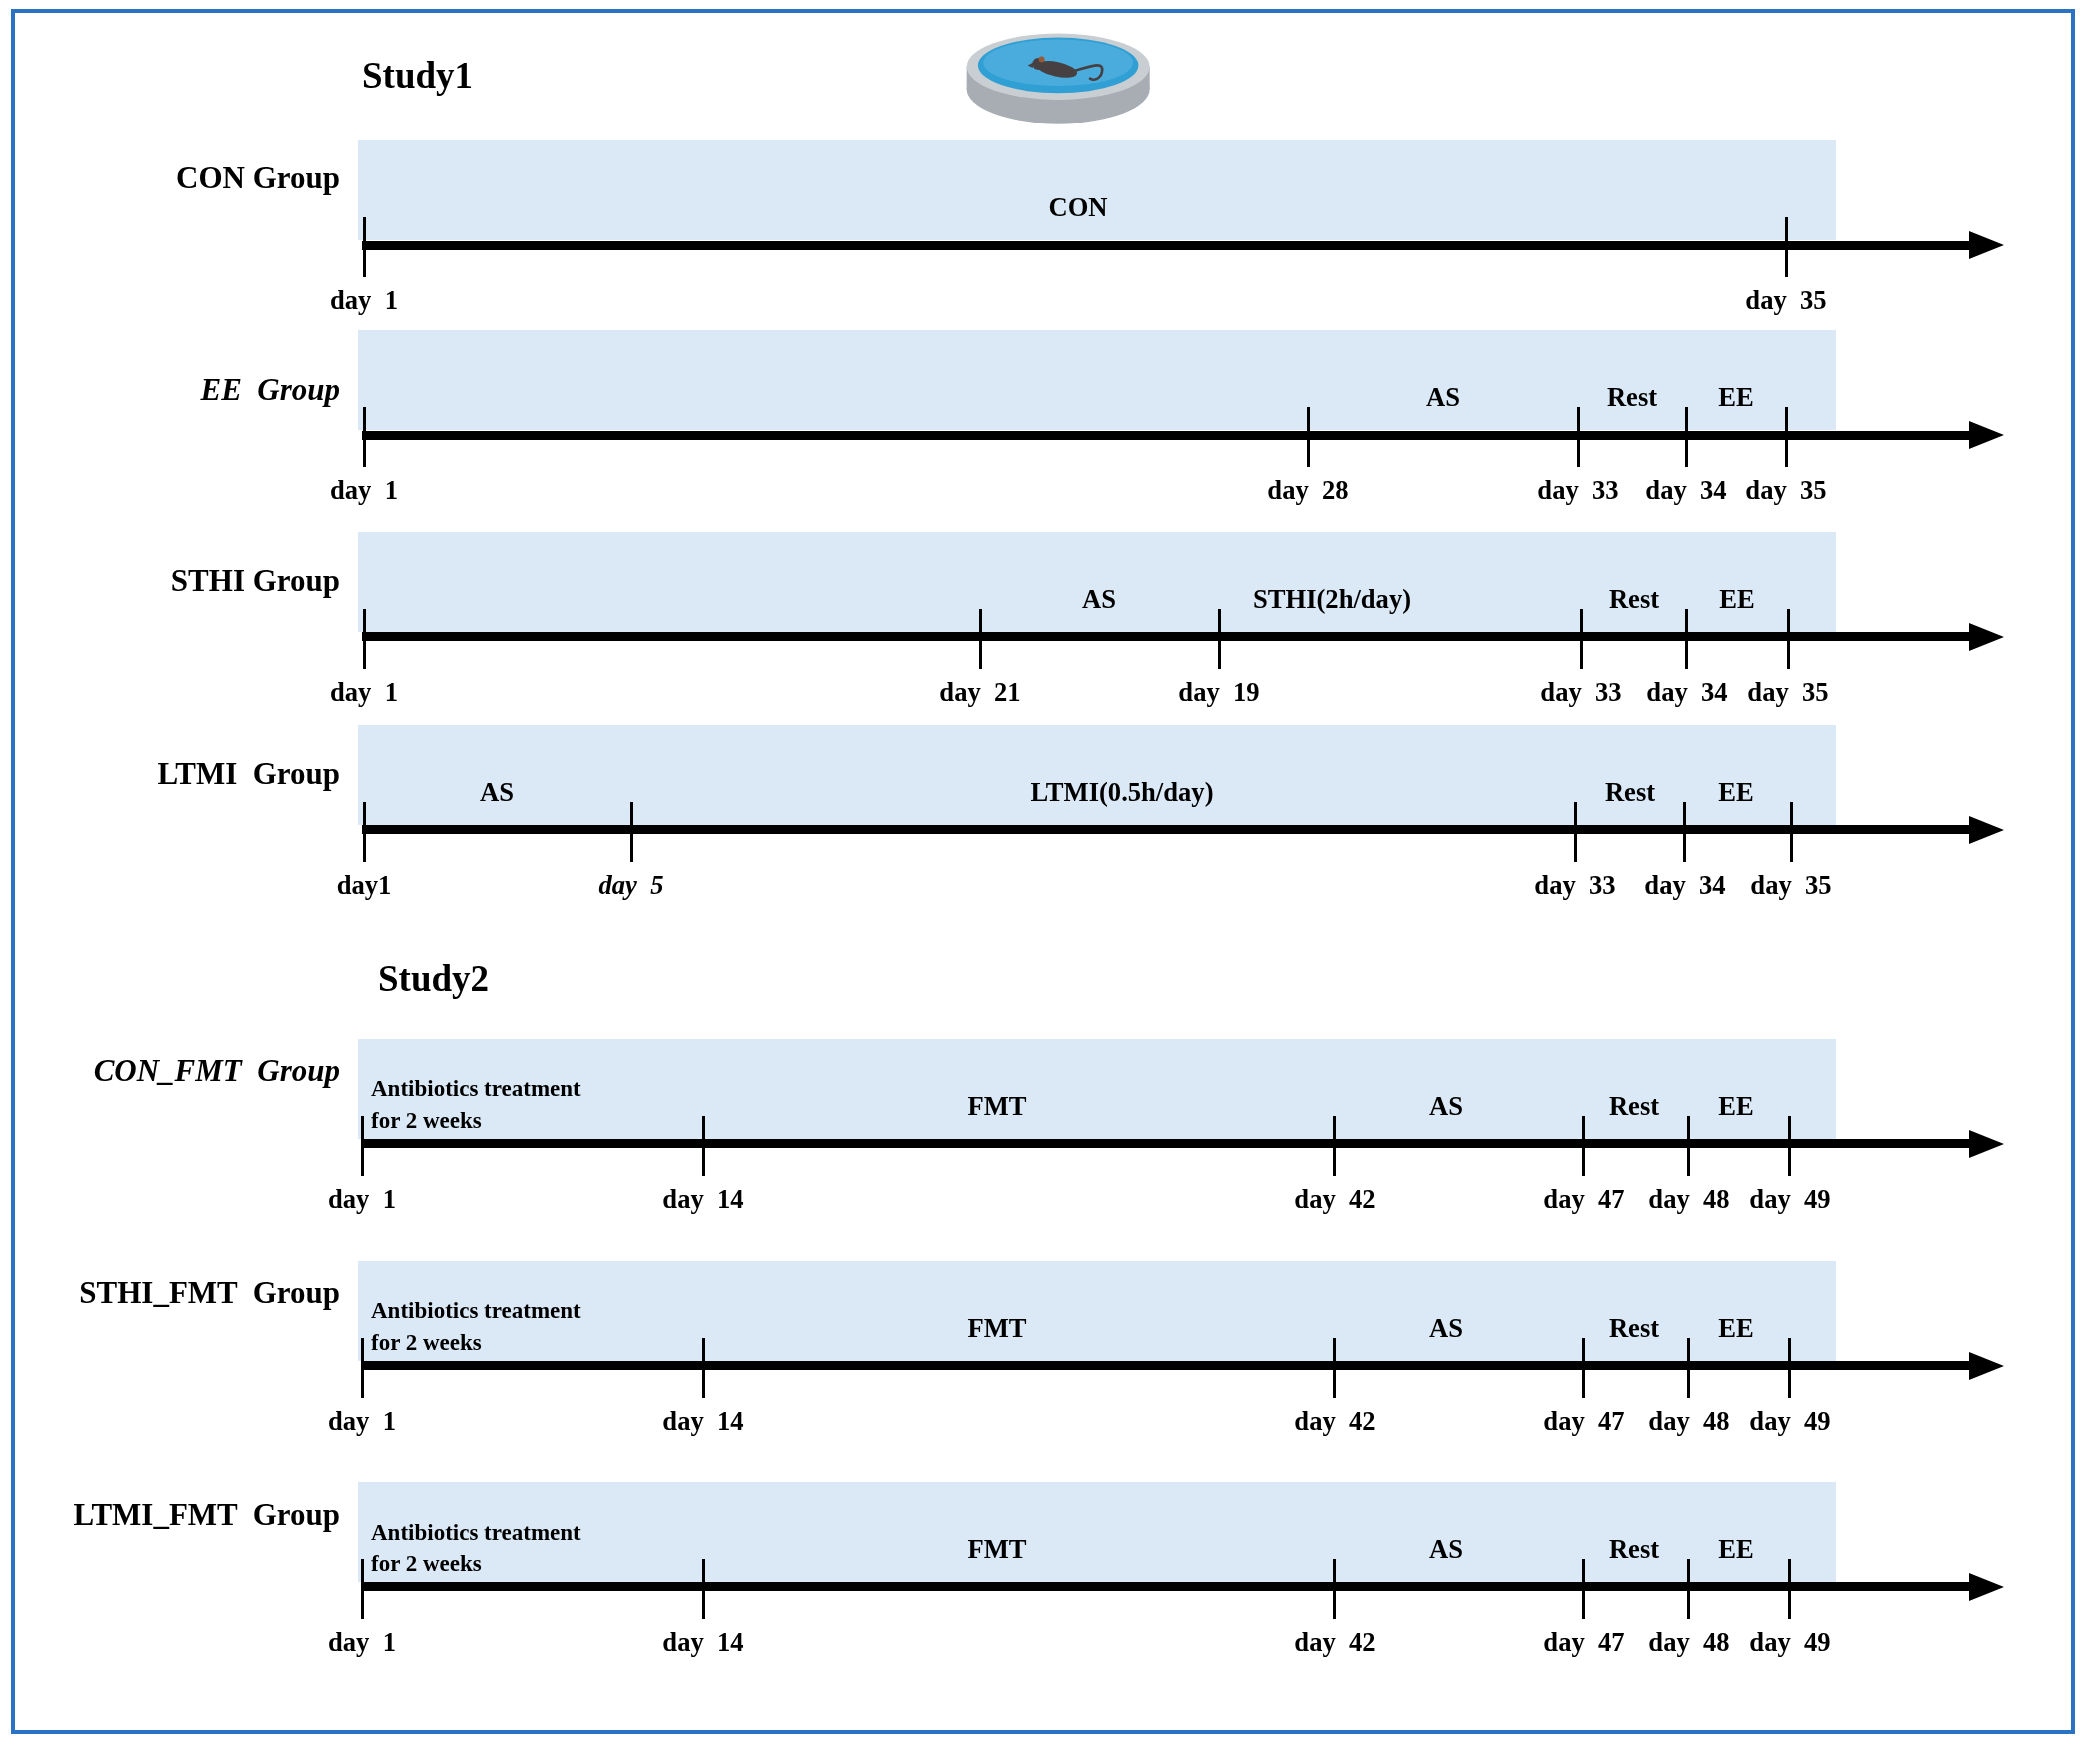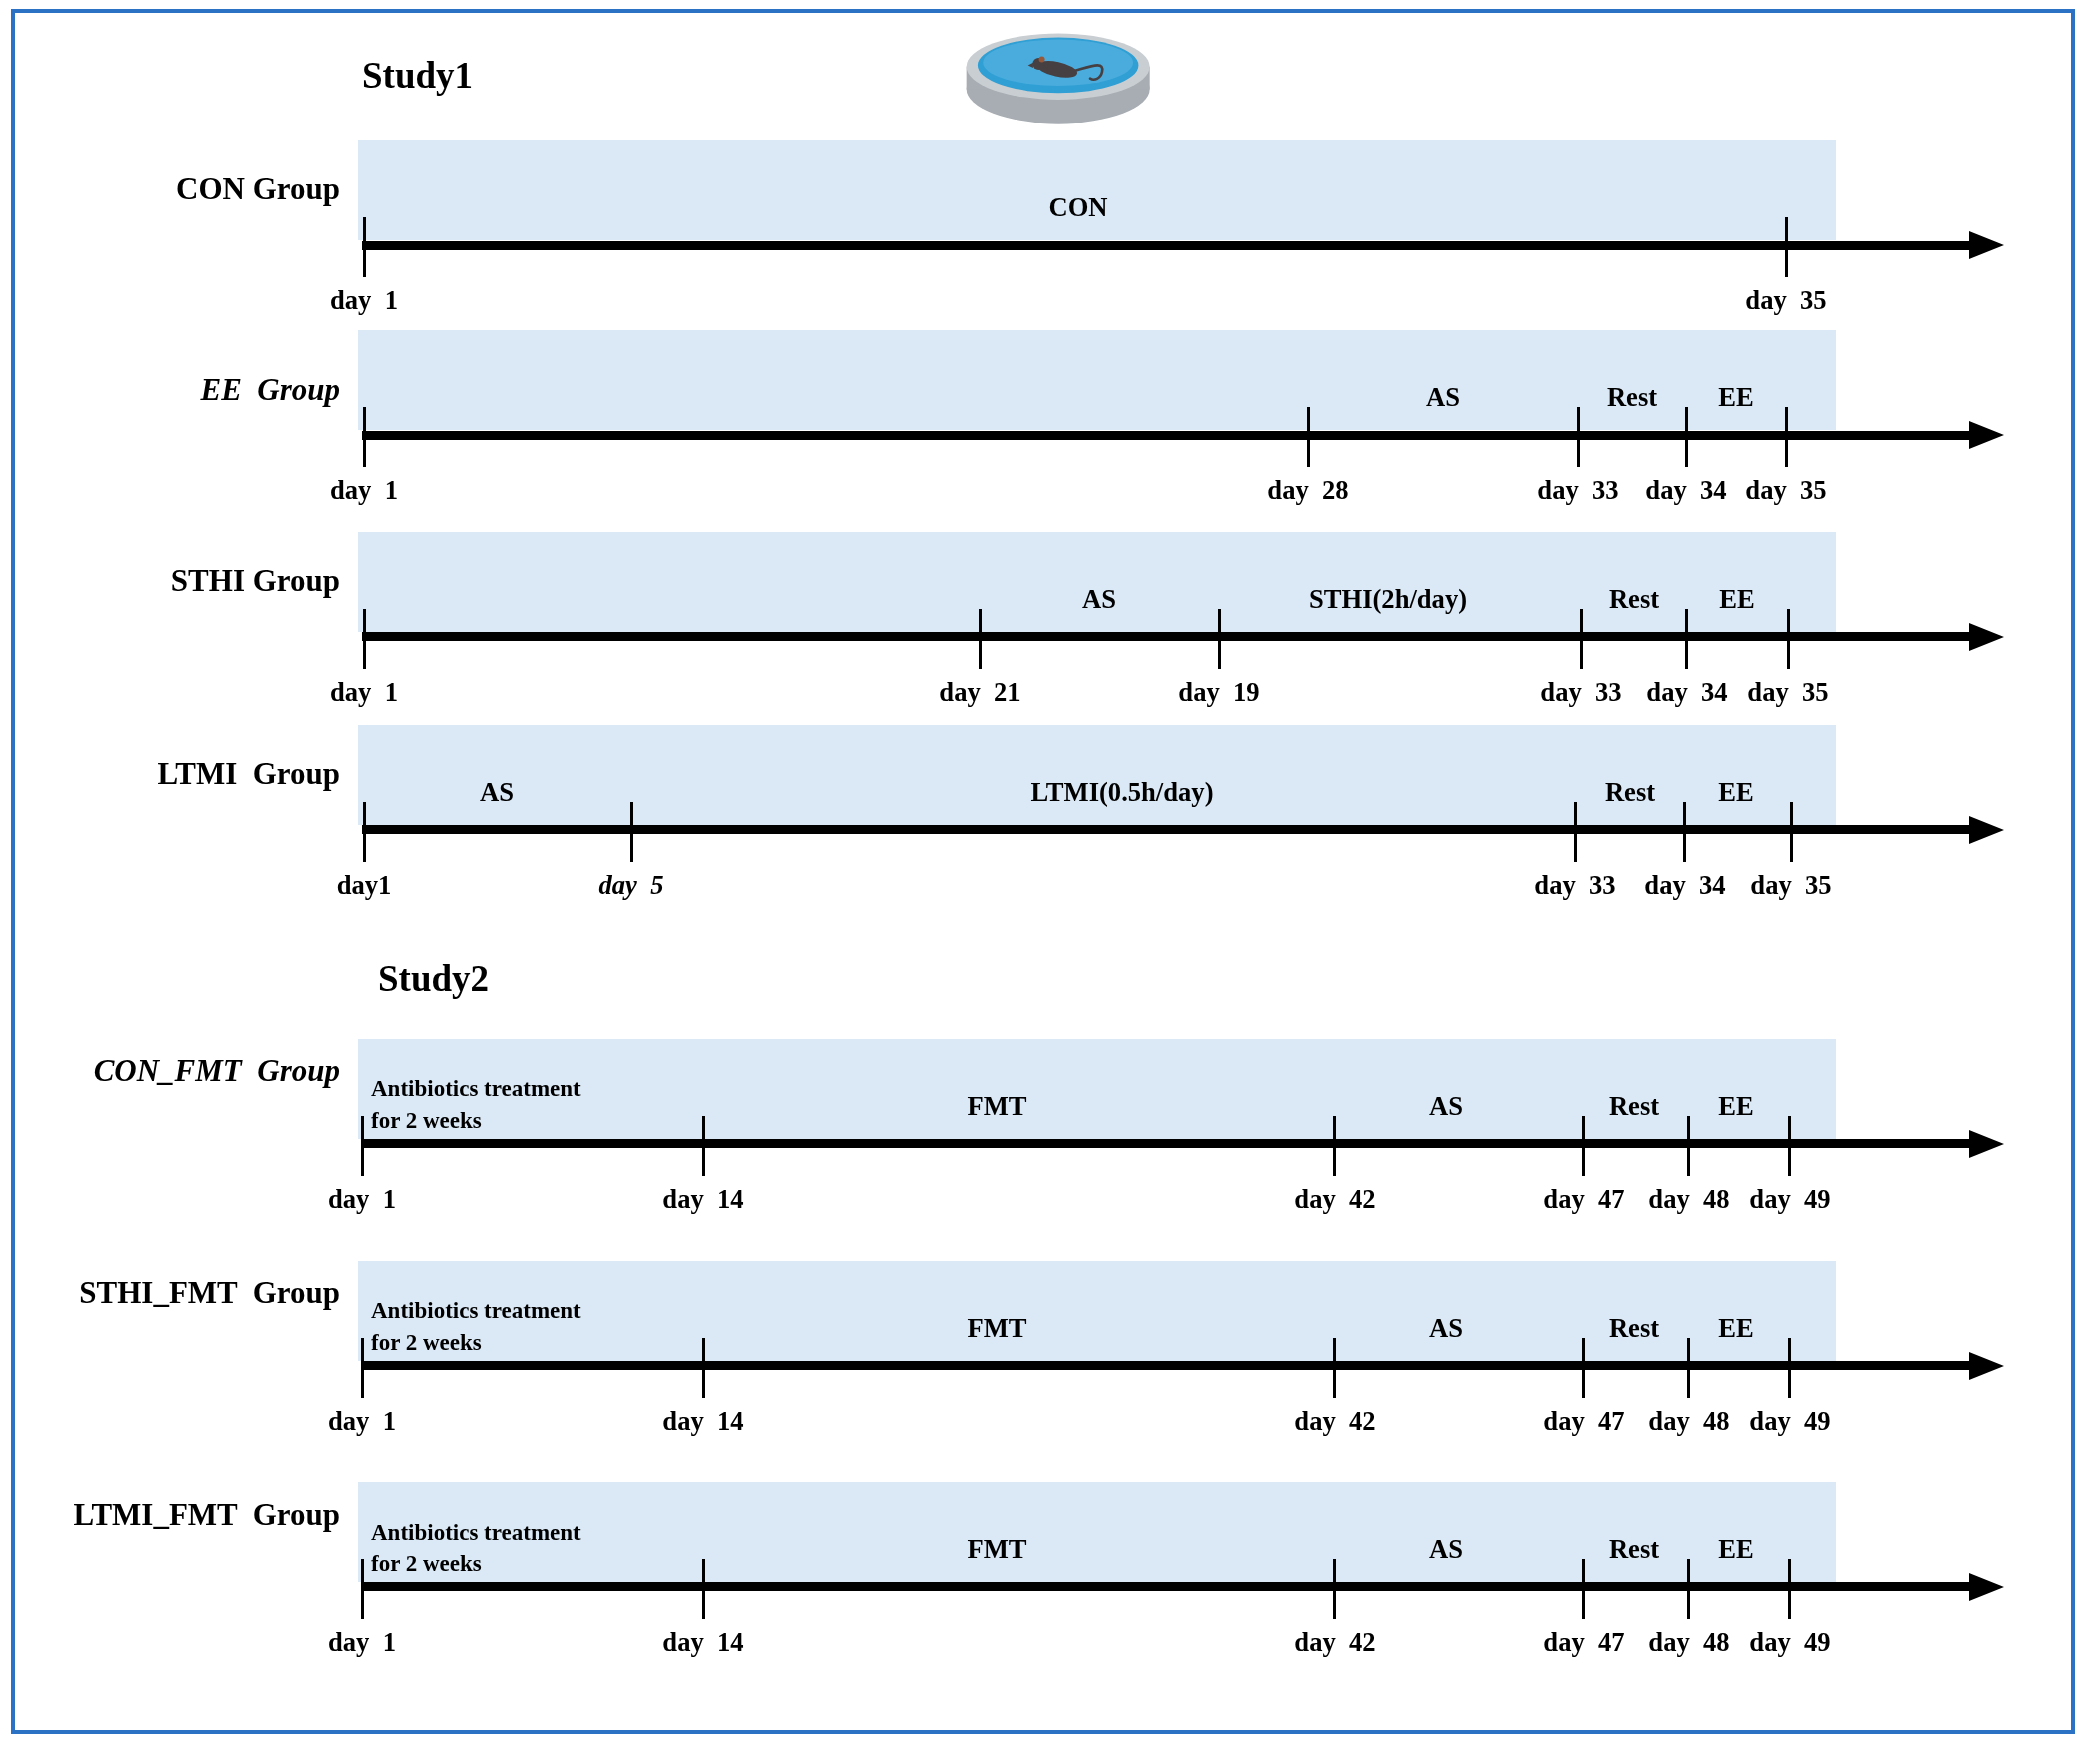--- a/index.html
+++ b/index.html
@@ -63,21 +63,21 @@
     <ellipse cx="142" cy="52" rx="113" ry="35" fill="#49acdd"></ellipse>
     <g>
       <path d="M160,66 C190,58 212,48 208,66 C206,76 196,80 190,76" stroke="#474043" stroke-width="4" fill="none" stroke-linecap="round"></path>
       <ellipse cx="140" cy="62" rx="31" ry="11" fill="#474043" transform="rotate(12 140 62)"></ellipse>
       <circle cx="112" cy="54" r="9" fill="#474043"></circle>
       <circle cx="117" cy="47" r="4.5" fill="#97583a"></circle>
       <path d="M104,52 l-8,4 8,4 z" fill="#474043"></path>
     </g>
   </svg>
 
-<div class="group-label" style="top: 171px;">CON Group</div>
+<div class="group-label" style="top: 160px;">CON Group</div>
     <div class="bar" style="top: 140px; background: rgb(219, 233, 246);"></div>
     <div class="seg-label" style="left: 1078px; top: 193px;">CON</div>
     <div class="tl-line" style="top: 241px;"></div>
     <div class="arrowhead" style="top: 231px;"></div>
     <div class="tick" style="left: 363px; top: 217px;"></div>
     <div class="tick-label" style="left: 364px; top: 285px;">day  1</div>
     <div class="tick" style="left: 1785px; top: 217px;"></div>
     <div class="tick-label" style="left: 1786px; top: 285px;">day  35</div>
     <div class="group-label" style="top: 372px; font-style: italic;">EE  Group</div>
     <div class="bar" style="top: 330px; background: rgb(219, 233, 246);"></div>
@@ -92,21 +92,21 @@
     <div class="tick-label" style="left: 1308px; top: 475px;">day  28</div>
     <div class="tick" style="left: 1577px; top: 407px;"></div>
     <div class="tick-label" style="left: 1578px; top: 475px;">day  33</div>
     <div class="tick" style="left: 1685px; top: 407px;"></div>
     <div class="tick-label" style="left: 1686px; top: 475px;">day  34</div>
     <div class="tick" style="left: 1785px; top: 407px;"></div>
     <div class="tick-label" style="left: 1786px; top: 475px;">day  35</div>
     <div class="group-label" style="top: 563px;">STHI Group</div>
     <div class="bar" style="top: 532px; background: rgb(219, 233, 246);"></div>
     <div class="seg-label" style="left: 1099px; top: 585px;">AS</div>
-    <div class="seg-label" style="left: 1388px; top: 585px; text-align: center;">STHI(2h/day)</div>
+    <div class="seg-label" style="left: 1332px; top: 585px; text-align: center;">STHI(2h/day)</div>
     <div class="seg-label" style="left: 1634px; top: 585px;">Rest</div>
     <div class="seg-label" style="left: 1737px; top: 585px;">EE</div>
     <div class="tl-line" style="top: 632px;"></div>
     <div class="arrowhead" style="top: 623px;"></div>
     <div class="tick" style="left: 363px; top: 609px;"></div>
     <div class="tick-label" style="left: 364px; top: 677px;">day  1</div>
     <div class="tick" style="left: 979px; top: 609px;"></div>
     <div class="tick-label" style="left: 980px; top: 677px;">day  21</div>
     <div class="tick" style="left: 1218px; top: 609px;"></div>
     <div class="tick-label" style="left: 1219px; top: 677px;">day  19</div>

